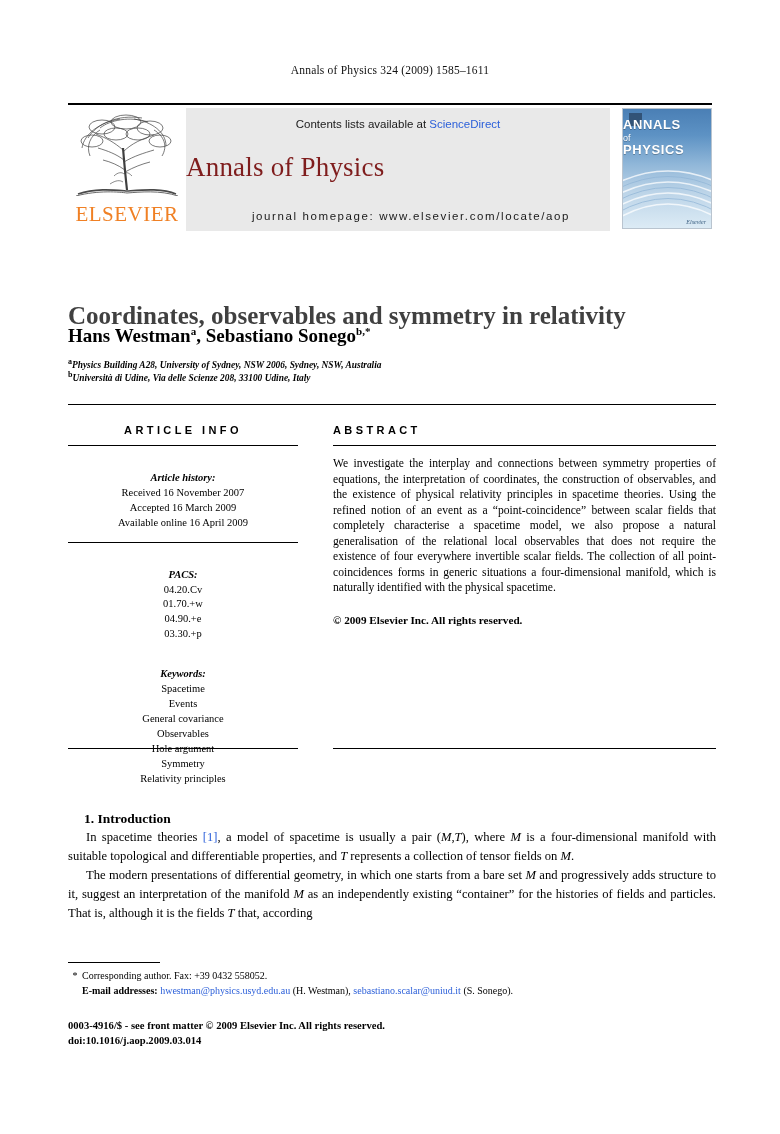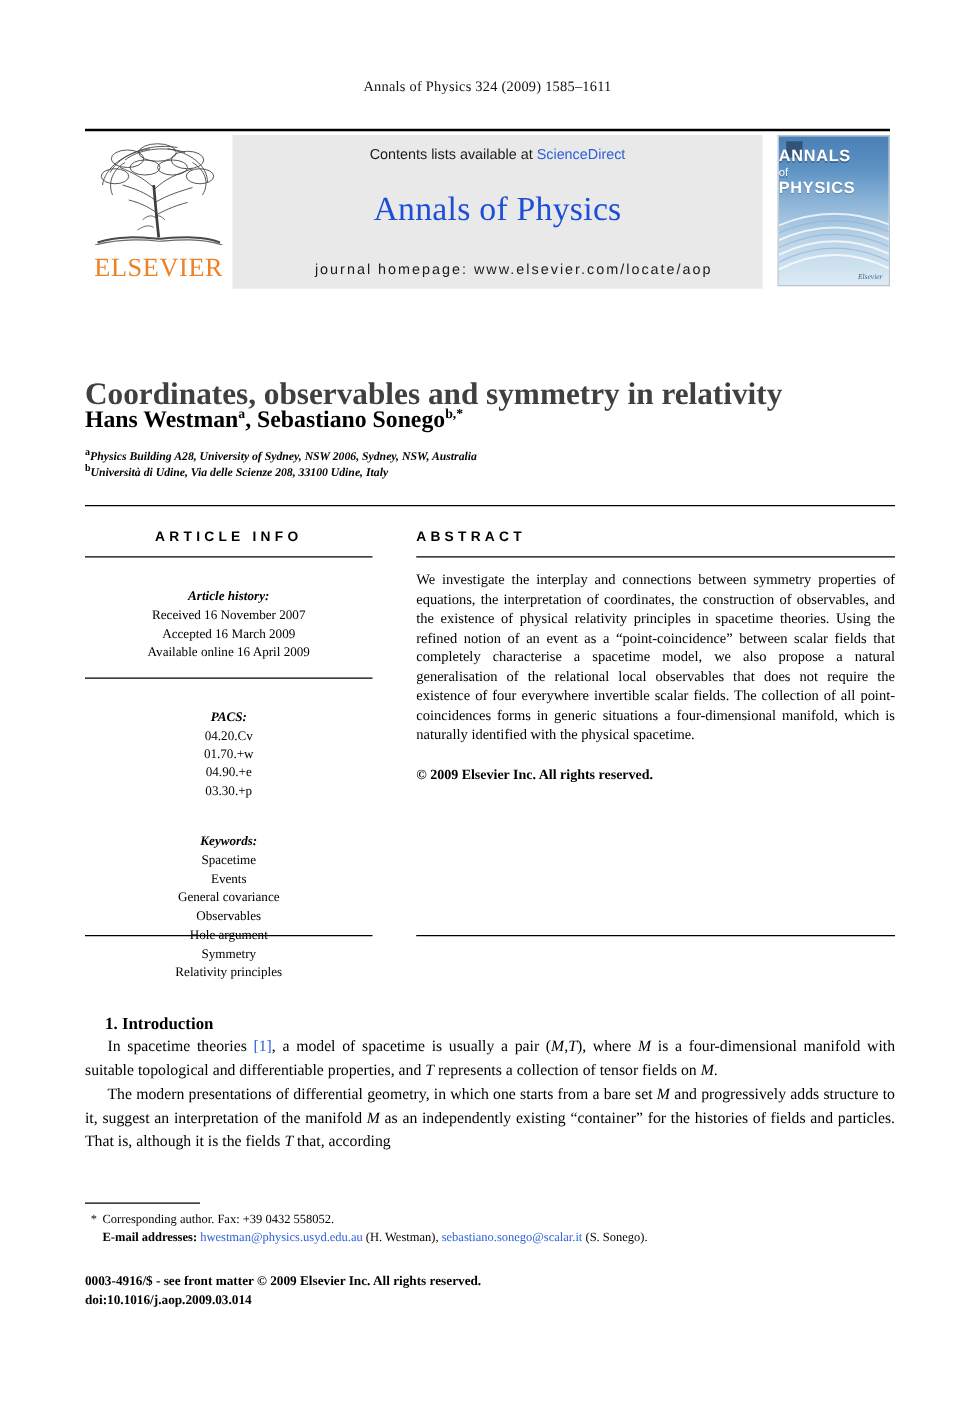--- a/index.html
+++ b/index.html
@@ -86,24 +86,24 @@
     font-size: 11.5px;
     color: #1a1a1a;
   }
   .contents-line .sd {
     color: #2b5fd9;
   }
   .journal-title {
     position: absolute;
     left: 0; top: 44px;
     width: 100%;
-    text-align: center;
+    text-align: left;
     font-family: "Liberation Serif", serif;
     font-size: 27px;
-    color: #1d4ed8;
+    color: #7f1d1d;
     letter-spacing: 0.2px;
   }
   .homepage-line {
     position: absolute;
     left: 0; bottom: 9px;
     width: 100%;
     text-align: center;
     font-family: "Liberation Sans", sans-serif;
     font-size: 11.5px;
     letter-spacing: 1.6px;
@@ -438,21 +438,21 @@
 
   <div class="foot-rule"></div>
   <div class="footnote">
     <div>
       <span class="star">*</span><span>Corresponding author. Fax: +39 0432 558052.</span>
     </div>
     <div style="padding-left:14px">
       <span class="em-lbl">E-mail addresses:</span>
       <span class="mail">hwestman@physics.usyd.edu.au</span>
       <span>(H. Westman),</span>
-      <span class="mail">sebastiano.sonego@scalar.it</span>
+      <span class="mail">sebastiano.scalar@uniud.it</span>
       <span>(S. Sonego).</span>
     </div>
   </div>
 
   <div class="imprint">
     <div>0003-4916/$ - see front matter © 2009 Elsevier Inc. All rights reserved.</div>
     <div>doi:10.1016/j.aop.2009.03.014</div>
   </div>
 
 </div>

